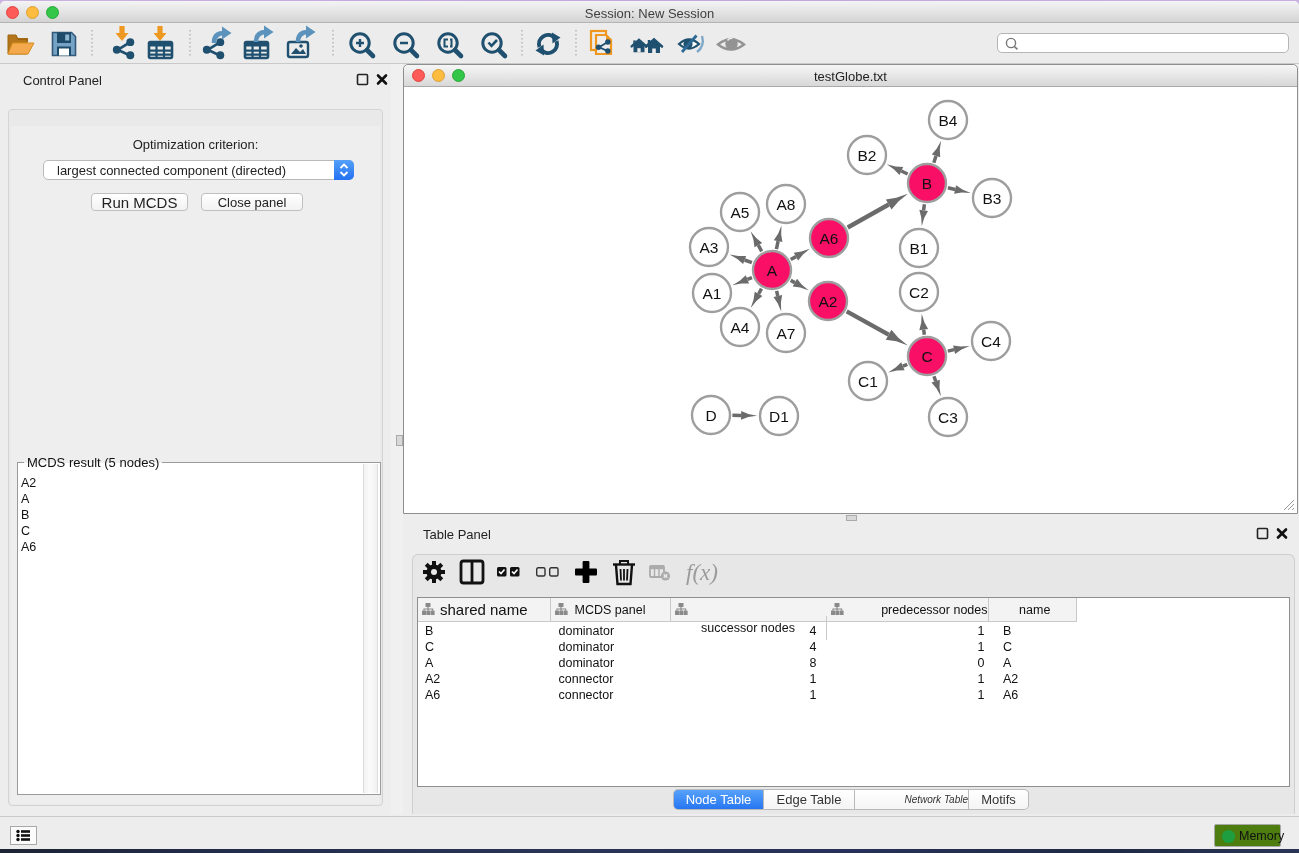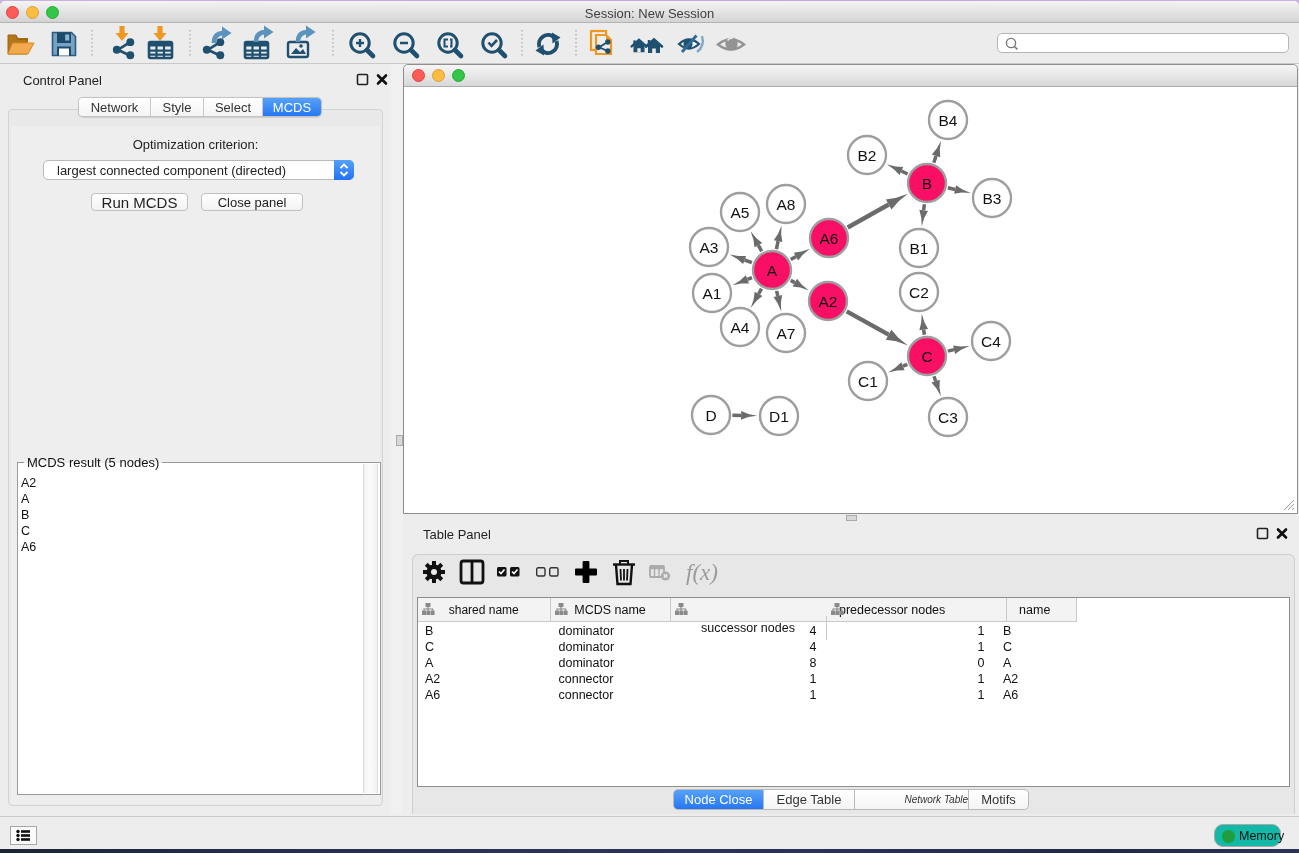--- a/index.html
+++ b/index.html
@@ -177,26 +177,20 @@
 <rect x="1.5" y="1.5" width="10" height="10" fill="none" stroke="#222" stroke-width="1.6" rx="1"></rect>
 <g stroke="#111" stroke-width="2.6" stroke-linecap="round">
           <line x1="22" y1="2.5" x2="30" y2="10.5"></line>
           <line x1="30" y1="2.5" x2="22" y2="10.5"></line>
         </g>
 </svg>
 
   <div class="abs" style="left:8px;top:45px;width:375px;height:697px;background:#e9e9e9;border:1px solid #d4d4d4;border-radius:4px;"></div>
   <div class="abs" style="left:11px;top:62px;width:369px;height:678px;background:#eeeeee;"></div>
 
-  <div class="abs" style="left:78px;top:33px;height:20px;display:flex;border:1px solid #c3c3c3;border-radius:5px;overflow:hidden;background:#fff;box-shadow:0 0.5px 1px rgba(0,0,0,0.12);">
-    <div style="width:72px;line-height:19px;text-align:center;font-size:13px;color:#333;background:linear-gradient(180deg,#ffffff,#f4f4f4);border-right:1px solid #c9c9c9;">Network</div>
-    <div style="width:53px;line-height:19px;text-align:center;font-size:13px;color:#333;background:linear-gradient(180deg,#ffffff,#f4f4f4);border-right:1px solid #c9c9c9;">Style</div>
-    <div style="width:59px;line-height:19px;text-align:center;font-size:13px;color:#333;background:linear-gradient(180deg,#ffffff,#f4f4f4);border-right:1px solid #c9c9c9;">Select</div>
-    <div style="width:58px;line-height:19px;text-align:center;font-size:13px;color:#fff;background:linear-gradient(180deg,#57a2f9,#2676f3);">MCDS</div>
-  </div>
   <div class="abs" style="left:43px;top:96px;width:311px;height:20px;background:#fff;border:1px solid #b9b9b9;border-radius:5px;">
     <div class="abs" style="left:13px;top:2px;font-size:13px;color:#222;">largest connected component (directed)</div>
     <div class="abs" style="right:-1px;top:-1px;width:20px;height:20px;border-radius:0 5px 5px 0;background:linear-gradient(180deg,#55a0f9,#2372f2);">
       <svg width="20" height="20">
             <path d="M 6.5 8 L 10 4.5 L 13.5 8" fill="none" stroke="#fff" stroke-width="1.8"></path>
             <path d="M 6.5 12 L 10 15.5 L 13.5 12" fill="none" stroke="#fff" stroke-width="1.8"></path>
           </svg>
     </div>
   </div>
 
@@ -212,20 +206,21 @@
 </div>
 
 <div class="abs" style="left:391px;top:63px;width:12px;height:750px;background:#f0f0f0;"></div>
 <div class="abs" style="left:396px;top:434px;width:7px;height:11px;background:#d8d8d8;border:1px solid #aaa;"></div>
 
 <div class="abs" style="left:403px;top:63px;width:895px;height:450px;border:1px solid #8e8e8e;border-radius:5px 5px 0 0;background:#fff;">
   <div class="abs" style="left:0;top:0;width:893px;height:22px;background:linear-gradient(180deg,#f6f6f6,#e2e2e2 65%,#d8d8d8);border-bottom:1px solid #aaa;border-radius:5px 5px 0 0;">
     <div class="abs" style="left:8px;top:4px;width:13px;height:13px;border-radius:50%;background:#fc5b57;border:0.5px solid #e2443f;"></div>
     <div class="abs" style="left:28px;top:4px;width:13px;height:13px;border-radius:50%;background:#fcbc3f;border:0.5px solid #dfa034;"></div>
     <div class="abs" style="left:48px;top:4px;width:13px;height:13px;border-radius:50%;background:#33c648;border:0.5px solid #2aa838;"></div>
+    <div class="abs" style="left:0;top:4px;width:100%;text-align:center;font-size:13px;color:#222;">testGlobe.txt</div>
   </div>
   <svg class="abs" style="left:0;top:23px;" width="893" height="425" viewBox="404 88 893 425" font-family="Liberation Sans, sans-serif">
   <line x1="752.0" y1="277.7" x2="747.4" y2="279.4" stroke="#6b6b6b" stroke-width="3.5"></line>
 <polygon points="732.4,285.2 740.1,280.5 745.8,275.3 749.0,283.5 741.2,283.5" fill="#6b6b6b"></polygon>
 <line x1="751.9" y1="262.7" x2="744.6" y2="260.0" stroke="#6b6b6b" stroke-width="3.5"></line>
 <polygon points="729.6,254.5 738.4,256.0 746.1,255.9 743.1,264.1 737.3,259.0" fill="#6b6b6b"></polygon>
 <line x1="761.5" y1="288.7" x2="758.6" y2="294.0" stroke="#6b6b6b" stroke-width="3.5"></line>
 <polygon points="750.7,307.9 753.6,299.5 754.7,291.8 762.4,296.1 756.4,301.0" fill="#6b6b6b"></polygon>
 <line x1="761.7" y1="251.3" x2="758.3" y2="245.2" stroke="#6b6b6b" stroke-width="3.5"></line>
 <polygon points="750.6,231.2 756.2,238.1 762.2,243.1 754.5,247.3 753.4,239.6" fill="#6b6b6b"></polygon>
@@ -374,34 +369,34 @@
           <g stroke="#e9e9e9" stroke-width="1.5">
             <line x1="5.7" y1="2.2" x2="9.3" y2="5.8"></line>
             <line x1="9.3" y1="2.2" x2="5.7" y2="5.8"></line>
           </g>
         </g>
 <text x="283" y="27" font-size="23" font-style="italic" fill="#9b9b9b" font-family="Liberation Serif,serif">f(x)</text>
       </svg>
 
   <div class="abs" style="left:14px;top:75px;width:873px;height:190px;background:#fff;border:1px solid #8e8e8e;">
     <div class="abs" style="left:0;top:0;width:658px;height:24px;background:#f3f3f3;border-bottom:1px solid #c9c9c9;">
-          <div class="abs" style="left:0px;top:0;width:132.5px;height:24px;border-right:1px solid #c9c9c9;text-align:center;font-size:12px;color:#111;line-height:24px;">shared name</div>
+          <div class="abs" style="left:0px;top:0;width:132.5px;height:24px;border-right:1px solid #c9c9c9;text-align:center;font-size:15px;color:#111;line-height:24px;">shared name</div>
 <svg class="abs" style="left:4px;top:5px;" width="14" height="14">
             <g transform="translate(0,0)" fill="#8a8a8a">
               <rect x="3.5" y="0" width="5" height="4" rx="0.5"></rect>
               <rect x="0" y="7.5" width="4" height="4.5" rx="0.5"></rect>
               <rect x="4.3" y="7.5" width="4" height="4.5" rx="0.5"></rect>
               <rect x="8.6" y="7.5" width="4" height="4.5" rx="0.5"></rect>
               <g stroke="#8a8a8a" fill="none" stroke-width="1.2">
                 <path d="M 6 4 L 6 7.5"></path>
                 <path d="M 2 7.5 L 2 6 L 10.6 6 L 10.6 7.5"></path>
               </g>
             </g>
           </svg>
-<div class="abs" style="left:132.5px;top:0;width:120.0px;height:24px;border-right:1px solid #c9c9c9;text-align:center;font-size:12.5px;color:#111;line-height:24px;">MCDS name</div>
+<div class="abs" style="left:132.5px;top:0;width:120.0px;height:24px;border-right:1px solid #c9c9c9;text-align:center;font-size:12.5px;color:#111;line-height:24px;">MCDS panel</div>
 <svg class="abs" style="left:136.5px;top:5px;" width="14" height="14">
             <g transform="translate(0,0)" fill="#8a8a8a">
               <rect x="3.5" y="0" width="5" height="4" rx="0.5"></rect>
               <rect x="0" y="7.5" width="4" height="4.5" rx="0.5"></rect>
               <rect x="4.3" y="7.5" width="4" height="4.5" rx="0.5"></rect>
               <rect x="8.6" y="7.5" width="4" height="4.5" rx="0.5"></rect>
               <g stroke="#8a8a8a" fill="none" stroke-width="1.2">
                 <path d="M 6 4 L 6 7.5"></path>
                 <path d="M 2 7.5 L 2 6 L 10.6 6 L 10.6 7.5"></path>
               </g>
@@ -413,21 +408,21 @@
               <rect x="3.5" y="0" width="5" height="4" rx="0.5"></rect>
               <rect x="0" y="7.5" width="4" height="4.5" rx="0.5"></rect>
               <rect x="4.3" y="7.5" width="4" height="4.5" rx="0.5"></rect>
               <rect x="8.6" y="7.5" width="4" height="4.5" rx="0.5"></rect>
               <g stroke="#8a8a8a" fill="none" stroke-width="1.2">
                 <path d="M 6 4 L 6 7.5"></path>
                 <path d="M 2 7.5 L 2 6 L 10.6 6 L 10.6 7.5"></path>
               </g>
             </g>
           </svg>
-<div class="abs" style="left:421px;top:0;width:167.5px;height:24px;border-right:1px solid #c9c9c9;text-align:left;font-size:12.5px;color:#111;line-height:24px;">predecessor nodes</div>
+<div class="abs" style="left:403px;top:0;width:167.5px;height:24px;border-right:1px solid #c9c9c9;text-align:right;font-size:12.5px;color:#111;line-height:24px;">predecessor nodes</div>
 <svg class="abs" style="left:412.5px;top:5px;" width="14" height="14">
             <g transform="translate(0,0)" fill="#8a8a8a">
               <rect x="3.5" y="0" width="5" height="4" rx="0.5"></rect>
               <rect x="0" y="7.5" width="4" height="4.5" rx="0.5"></rect>
               <rect x="4.3" y="7.5" width="4" height="4.5" rx="0.5"></rect>
               <rect x="8.6" y="7.5" width="4" height="4.5" rx="0.5"></rect>
               <g stroke="#8a8a8a" fill="none" stroke-width="1.2">
                 <path d="M 6 4 L 6 7.5"></path>
                 <path d="M 2 7.5 L 2 6 L 10.6 6 L 10.6 7.5"></path>
               </g>
@@ -457,37 +452,37 @@
 <div class="abs" style="left:408.5px;top:48px;width:158px;text-align:right;font-size:12.5px;color:#111;">1</div>
 <div class="abs" style="left:585px;top:48px;font-size:12.5px;color:#111;">A2</div>
 <div class="abs" style="left:7px;top:64px;font-size:12.5px;color:#111;">A6</div>
 <div class="abs" style="left:140.5px;top:64px;font-size:12.5px;color:#111;">connector</div>
 <div class="abs" style="left:252.5px;top:64px;width:146px;text-align:right;font-size:12.5px;color:#111;">1</div>
 <div class="abs" style="left:408.5px;top:64px;width:158px;text-align:right;font-size:12.5px;color:#111;">1</div>
 <div class="abs" style="left:585px;top:64px;font-size:12.5px;color:#111;">A6</div>
         </div>
   </div>
   <div class="abs" style="left:270px;top:267px;width:760px;height:22px;">
-        <div class="abs" style="left:0px;top:0;width:91px;height:21px;background:linear-gradient(180deg,#57a2f9,#2676f3);color:#fff;font-size:13px;text-align:center;line-height:20px;border:1px solid #b9b9b9;border-left:1px solid #b9b9b9;border-radius:5px 0 0 5px;">Node Close</div>
+        <div class="abs" style="left:0px;top:0;width:91px;height:21px;background:linear-gradient(180deg,#57a2f9,#2676f3);color:#fff;font-size:13px;text-align:center;line-height:20px;border:1px solid #b9b9b9;border-left:1px solid #b9b9b9;border-radius:5px 0 0 5px;">Node Table</div>
 <div class="abs" style="left:91px;top:0;width:91px;height:21px;background:linear-gradient(180deg,#ffffff,#f4f4f4);color:#333;font-size:13px;text-align:center;line-height:20px;border:1px solid #b9b9b9;border-left:none;border-radius:0;">Edge Table</div>
 <div class="abs" style="left:182px;top:0;width:114px;height:21px;background:linear-gradient(180deg,#ffffff,#f4f4f4);color:#333;font-size:10px;text-align:right;line-height:20px;border:1px solid #b9b9b9;border-left:none;border-radius:0;font-style:italic;">Network Table</div>
 <div class="abs" style="left:296px;top:0;width:60px;height:21px;background:linear-gradient(180deg,#ffffff,#f4f4f4);color:#333;font-size:13px;text-align:center;line-height:20px;border:1px solid #b9b9b9;border-left:none;border-radius:0 5px 5px 0;">Motifs</div>
       </div>
 </div>
 
 <div class="abs" style="left:0;top:815px;width:1299px;height:34px;background:#ededed;border-top:1px solid #c9c9c9;">
   <div class="abs" style="left:10px;top:9px;width:27px;height:19px;background:#fbfbfb;border:1px solid #a8a8a8;">
     <svg width="25" height="17">
           <g fill="#111">
             <circle cx="7" cy="4.5" r="1.7"></circle>
             <circle cx="7" cy="8.5" r="1.7"></circle>
             <circle cx="7" cy="12.5" r="1.7"></circle>
             <rect x="10" y="3.2" width="9" height="2.6"></rect>
             <rect x="10" y="7.2" width="9" height="2.6"></rect>
             <rect x="10" y="11.2" width="9" height="2.6"></rect>
           </g>
         </svg>
   </div>
-  <div class="abs" style="left:1214px;top:7px;width:67px;height:23px;background:#14b8a6;border:1px solid #a8a8a8;border-radius:9px;">
+  <div class="abs" style="left:1214px;top:7px;width:67px;height:23px;background:#4d7c0f;border:1px solid #a8a8a8;border-radius:2px;">
     <div class="abs" style="left:7px;top:5px;width:12.5px;height:12.5px;border-radius:50%;background:#1e9e3e;"></div>
     <div class="abs" style="left:24px;top:4px;font-size:12.5px;color:#111;">Memory</div>
   </div>
 </div>
 </div>
 </body></html>

